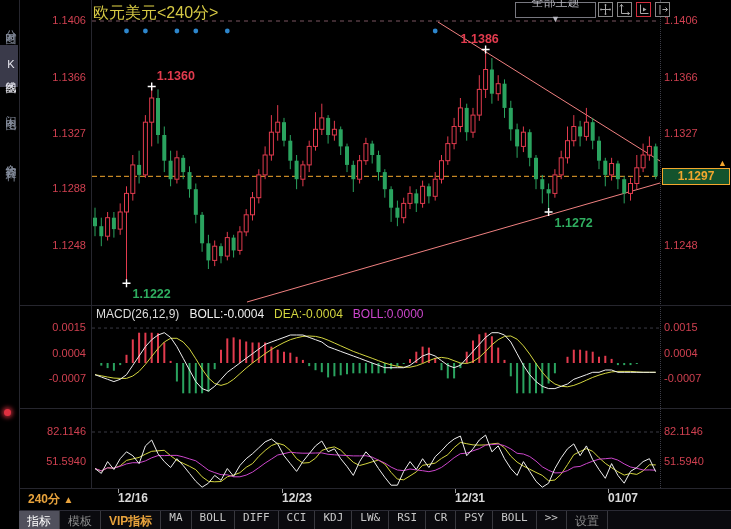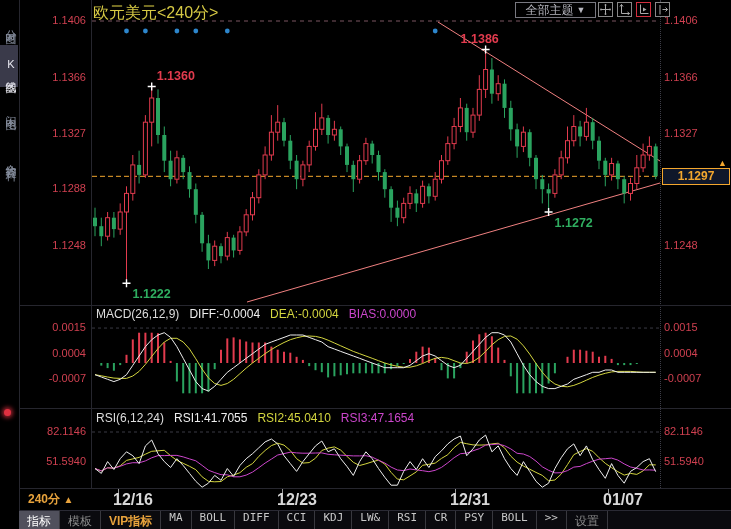--- a/index.html
+++ b/index.html
@@ -13,31 +13,31 @@
           padding-top:2px; }
   .vtab.sel { background:#3a3a4a; color:#e8e8f0; }
   .tick { position:absolute; font-size:11px; line-height:13px; color:#cf4050; white-space:nowrap; }
   .tick.right { text-align:left; }
   .hdr-seg { margin-right:10px; }
   .divider-h { position:absolute; left:19px; width:712px; height:1px; background:#26262e; }
   .divider-v { position:absolute; top:0; width:1px; background:#26262e; }
   #title { position:absolute; left:93px; top:3px; font-size:16px; color:#d6c944; }
   #theme-btn { position:absolute; left:515px; top:2px; width:81px; height:16px; border:1px solid #787880;
                color:#b8b8c0; font-size:12px; line-height:14px; text-align:center; cursor:pointer;
-               display:flex; align-items:center; justify-content:center; gap:3px; background:#000; z-index:30;}
+               display:flex; align-items:center; justify-content:center; gap:3px; background:#000; z-index:30;flex-direction:column;}
   .icon-btn { position:absolute; top:2px; width:15px; height:15px; border:1px solid #888; background:#000;
               display:flex; align-items:center; justify-content:center; cursor:pointer; z-index:30; }
   .icon-btn.active { border-color:#d32f3f; }
   .icon-btn svg { display:block; }
   #price-tag { position:absolute; left:662px; width:68px; height:17px; border:1px solid #f3a72e;
-               background:#0f172a; color:#f3a72e; font-size:12px; font-weight:bold; text-align:center;
+               background:#14532d; color:#f3a72e; font-size:12px; font-weight:bold; text-align:center;
                line-height:15px; z-index:25; }
   #tag-arrow { position:absolute; left:718px; font-size:9px; color:#f3a72e; z-index:26; }
   .ind-hdr { position:absolute; left:96px; font-size:12px; white-space:nowrap; z-index:20; }
-  .date-lbl { position:absolute; top:491px; font-size:16px; font-weight:bold; color:#d8d8d8;
+  .date-lbl { position:absolute; top:491px; font-size:12px; font-weight:bold; color:#d8d8d8;
               transform:translateX(-50%); }
   .date-tick { position:absolute; top:489px; width:1px; height:4px; background:#999; }
   #period { position:absolute; left:28px; top:491px; font-size:12px; font-weight:bold; color:#e8a33c;
             cursor:pointer; }
   #toolbar { position:absolute; left:19px; top:510px; width:712px; height:19px; background:#0a0a0e;
              display:flex; align-items:stretch; border-top:1px solid #2a2a34; }
   .tb-item { font-size:12px; color:#c8c8c8; padding:2px 8px 0 8px; border-right:1px solid #38383e;
              cursor:pointer; white-space:nowrap; }
   .tb-item.mono { font-family:"DejaVu Sans Mono", monospace; font-size:11px; padding-top:0; }
   .tb-item.sel { background:#50505c; color:#fff; }
@@ -283,21 +283,21 @@
     </div>
   <div id="right-ticks">
       <div class="tick right" style="left: 664px; top: 14px;">1.1406</div>
       <div class="tick right" style="left: 664px; top: 71px;">1.1366</div>
       <div class="tick right" style="left: 664px; top: 126.575px;">1.1327</div>
       <div class="tick right" style="left: 664px; top: 239.15px;">1.1248</div>
     </div>
   <div id="tag-arrow" style="top: 158.325px;">▲</div>
   <div id="price-tag" style="top: 168.325px;">1.1297</div>
 
-  <div class="ind-hdr" id="macd-hdr" style="top:307px;"><span class="hdr-seg" style="color: rgb(221, 221, 221);">MACD(26,12,9)</span><span class="hdr-seg" style="color: rgb(238, 238, 238);">DIFF:-0.0004</span><span class="hdr-seg" style="color: rgb(211, 213, 63);">DEA:-0.0004</span><span class="hdr-seg" style="color: rgb(204, 70, 204);">BIAS:0.0000</span></div>
+  <div class="ind-hdr" id="macd-hdr" style="top:307px;"><span class="hdr-seg" style="color: rgb(221, 221, 221);">MACD(26,12,9)</span><span class="hdr-seg" style="color: rgb(238, 238, 238);">BOLL:-0.0004</span><span class="hdr-seg" style="color: rgb(211, 213, 63);">DEA:-0.0004</span><span class="hdr-seg" style="color: rgb(204, 70, 204);">BOLL:0.0000</span></div>
   <svg class="panel" id="macd-svg" style="top:310px;" width="568" height="96" viewBox="0 0 568 96">
       <line x1="0" y1="18.049999999999997" x2="568" y2="18.049999999999997" stroke="#3a3a44" stroke-width="1" stroke-dasharray="3 3"></line>
       <line x1="3.0" y1="53" x2="3.0" y2="53.0" stroke="#e23b4e" stroke-width="2"></line>
       <line x1="9.3" y1="53" x2="9.3" y2="55.6" stroke="#2aa35f" stroke-width="2"></line>
       <line x1="15.6" y1="53" x2="15.6" y2="58.1" stroke="#2aa35f" stroke-width="2"></line>
       <line x1="21.9" y1="53" x2="21.9" y2="60.7" stroke="#2aa35f" stroke-width="2"></line>
       <line x1="28.2" y1="53" x2="28.2" y2="55.1" stroke="#2aa35f" stroke-width="2"></line>
       <line x1="34.5" y1="53" x2="34.5" y2="44.8" stroke="#e23b4e" stroke-width="2"></line>
       <line x1="40.8" y1="53" x2="40.8" y2="29.4" stroke="#e23b4e" stroke-width="2"></line>
       <line x1="47.1" y1="53" x2="47.1" y2="22.7" stroke="#e23b4e" stroke-width="2"></line>
@@ -389,21 +389,20 @@
   <div id="macd-ticks">
       <div class="tick" style="left: 20px; width: 66px; text-align: right; top: 321.05px;">0.0015</div>
       <div class="tick right" style="left: 664px; top: 321.05px;">0.0015</div>
       <div class="tick" style="left: 20px; width: 66px; text-align: right; top: 346.68px;">0.0004</div>
       <div class="tick right" style="left: 664px; top: 346.68px;">0.0004</div>
       <div class="tick" style="left: 20px; width: 66px; text-align: right; top: 372.31px;">-0.0007</div>
       <div class="tick right" style="left: 664px; top: 372.31px;">-0.0007</div>
     </div>
 
   <div id="rsi-alert"></div>
-  <div class="ind-hdr" id="rsi-hdr" style="top:411px;"><span class="hdr-seg" style="color: rgb(221, 221, 221);">RSI(6,12,24)</span><span class="hdr-seg" style="color: rgb(238, 238, 238);">RSI1:41.7055</span><span class="hdr-seg" style="color: rgb(211, 213, 63);">RSI2:45.0410</span><span class="hdr-seg" style="color: rgb(204, 70, 204);">RSI3:47.1654</span></div>
   <svg class="panel" id="rsi-svg" style="top:412px;" width="568" height="76" viewBox="0 0 568 76">
       <line x1="0" y1="20" x2="568" y2="20" stroke="#3a3a44" stroke-width="1" stroke-dasharray="3 3"></line>
       <polyline fill="none" stroke="#d3d53f" stroke-width="1" points="3.0,56.5 9.3,58.9 15.6,55.8 21.9,56.2 28.2,53.8 34.5,48.4 40.8,46.9 47.1,45.4 53.4,42.2 59.7,39.3 66.0,38.8 72.3,38.3 78.6,43.7 84.9,48.4 91.2,51.3 97.5,54.3 103.8,57.7 110.1,64.8 116.4,69.3 122.7,69.8 129.0,69.5 135.3,64.8 141.6,63.1 147.9,60.7 154.2,55.3 160.5,51.6 166.8,44.4 173.1,38.5 179.4,33.6 185.7,31.2 192.0,33.1 198.3,38.5 204.6,46.7 210.9,51.1 217.2,50.6 223.5,46.2 229.8,38.5 236.1,36.1 242.4,34.9 248.7,38.1 255.0,44.4 261.3,50.3 267.6,53.5 273.9,51.8 280.2,49.8 286.5,48.1 292.8,52.1 299.1,60.4 305.4,67.1 311.7,67.8 318.0,63.9 324.3,59.9 330.6,53.3 336.9,52.3 343.2,51.1 349.5,46.4 355.8,42.7 362.1,35.6 368.4,30.4 374.7,31.7 381.0,32.9 387.3,33.1 393.6,32.9 399.9,31.9 406.2,31.2 412.5,35.8 418.8,44.2 425.1,50.1 431.4,54.0 437.7,57.2 444.0,60.4 450.3,63.4 456.6,68.8 462.9,68.0 469.2,62.1 475.5,52.6 481.8,42.7 488.1,39.5 494.4,36.6 500.7,39.3 507.0,45.7 513.3,51.3 519.6,55.7 525.9,59.7 532.2,63.1 538.5,61.4 544.8,62.4 551.1,58.9 557.4,52.8 563.7,52.9"></polyline>
       <polyline fill="none" stroke="#cc46cc" stroke-width="1" points="3.0,56.5 9.3,58.9 15.6,55.8 21.9,56.2 28.2,54.3 34.5,51.9 40.8,50.7 47.1,50.8 53.4,48.9 59.7,45.8 66.0,43.6 72.3,43.6 78.6,43.4 84.9,43.4 91.2,44.9 97.5,46.9 103.8,48.8 110.1,53.4 116.4,58.2 122.7,60.6 129.0,62.7 135.3,62.8 141.6,64.8 147.9,64.8 154.2,63.1 160.5,60.1 166.8,55.7 173.1,51.1 179.4,47.1 185.7,43.0 192.0,41.6 198.3,40.2 204.6,40.9 210.9,41.2 217.2,41.2 223.5,41.0 229.8,40.9 236.1,42.3 242.4,42.8 248.7,43.2 255.0,43.5 261.3,43.9 267.6,43.9 273.9,43.7 280.2,45.1 286.5,48.2 292.8,51.0 299.1,55.1 305.4,58.0 311.7,58.6 318.0,57.0 324.3,57.9 330.6,58.7 336.9,59.7 343.2,58.3 349.5,55.4 355.8,50.8 362.1,45.7 368.4,41.7 374.7,41.1 381.0,38.8 387.3,36.7 393.6,33.1 399.9,32.6 406.2,32.0 412.5,33.7 418.8,36.9 425.1,41.3 431.4,42.0 437.7,44.5 444.0,49.1 450.3,54.8 456.6,58.3 462.9,60.9 469.2,60.7 475.5,58.6 481.8,55.1 488.1,54.4 494.4,51.6 500.7,49.2 507.0,47.2 513.3,46.7 519.6,46.1 525.9,48.1 532.2,51.9 538.5,55.0 544.8,56.3 551.1,58.0 557.4,57.9 563.7,58.2"></polyline>
       <polyline fill="none" stroke="#eeeeee" stroke-width="1" points="3.0,56.5 9.3,61.4 15.6,49.6 21.9,57.5 28.2,46.7 34.5,39.8 40.8,43.7 47.1,51.6 53.4,33.9 59.7,28.0 66.0,41.7 72.3,49.6 78.6,55.5 84.9,46.7 91.2,53.5 97.5,61.4 103.8,69.3 110.1,75.2 116.4,71.2 122.7,63.4 129.0,68.3 135.3,56.5 141.6,64.3 147.9,53.5 154.2,46.7 160.5,41.7 166.8,35.8 173.1,29.9 179.4,27.0 185.7,31.9 192.0,43.7 198.3,51.6 204.6,59.4 210.9,49.6 217.2,41.7 223.5,33.9 229.8,29.0 236.1,39.8 242.4,36.8 248.7,46.7 255.0,54.5 261.3,63.4 267.6,49.6 273.9,39.8 280.2,46.7 286.5,56.5 292.8,65.3 299.1,73.2 305.4,73.2 311.7,59.4 318.0,49.6 324.3,57.5 330.6,46.7 336.9,55.5 343.2,44.7 349.5,38.8 355.8,31.9 362.1,27.0 368.4,24.0 374.7,43.7 381.0,36.8 387.3,28.0 393.6,23.1 399.9,39.8 406.2,33.9 412.5,46.7 418.8,56.5 425.1,63.4 431.4,49.6 437.7,59.4 444.0,69.3 450.3,75.2 456.6,71.2 462.9,56.5 469.2,45.7 475.5,36.8 481.8,31.9 488.1,43.7 494.4,33.9 500.7,47.6 507.0,57.5 513.3,66.3 519.6,51.6 525.9,63.4 532.2,71.2 538.5,59.4 544.8,55.5 551.1,49.6 557.4,46.7 563.7,59.7"></polyline>
     </svg>
   <div id="rsi-ticks">
       <div class="tick" style="left: 20px; width: 66px; text-align: right; top: 425px;">82.1146</div>
       <div class="tick right" style="left: 664px; top: 425px;">82.1146</div>
       <div class="tick" style="left: 20px; width: 66px; text-align: right; top: 455.002px;">51.5940</div>

